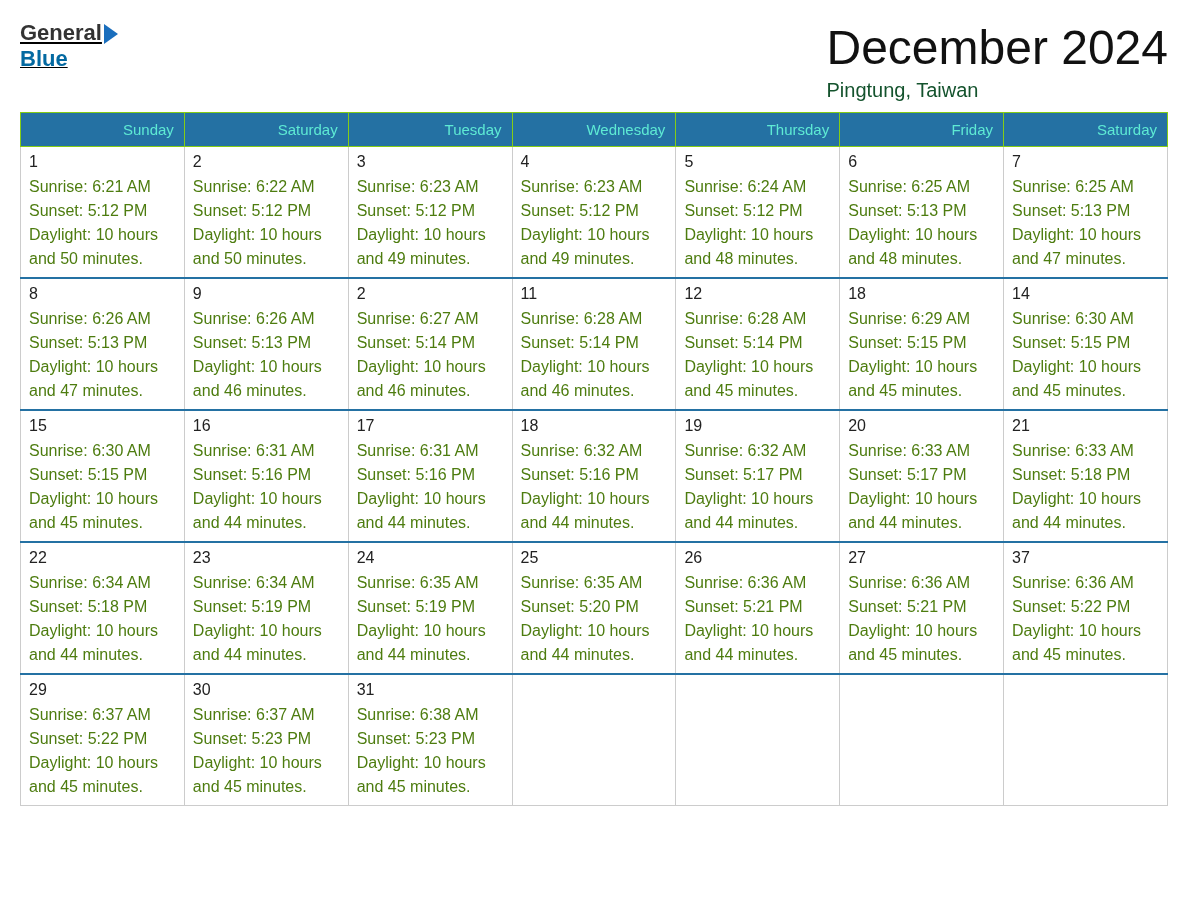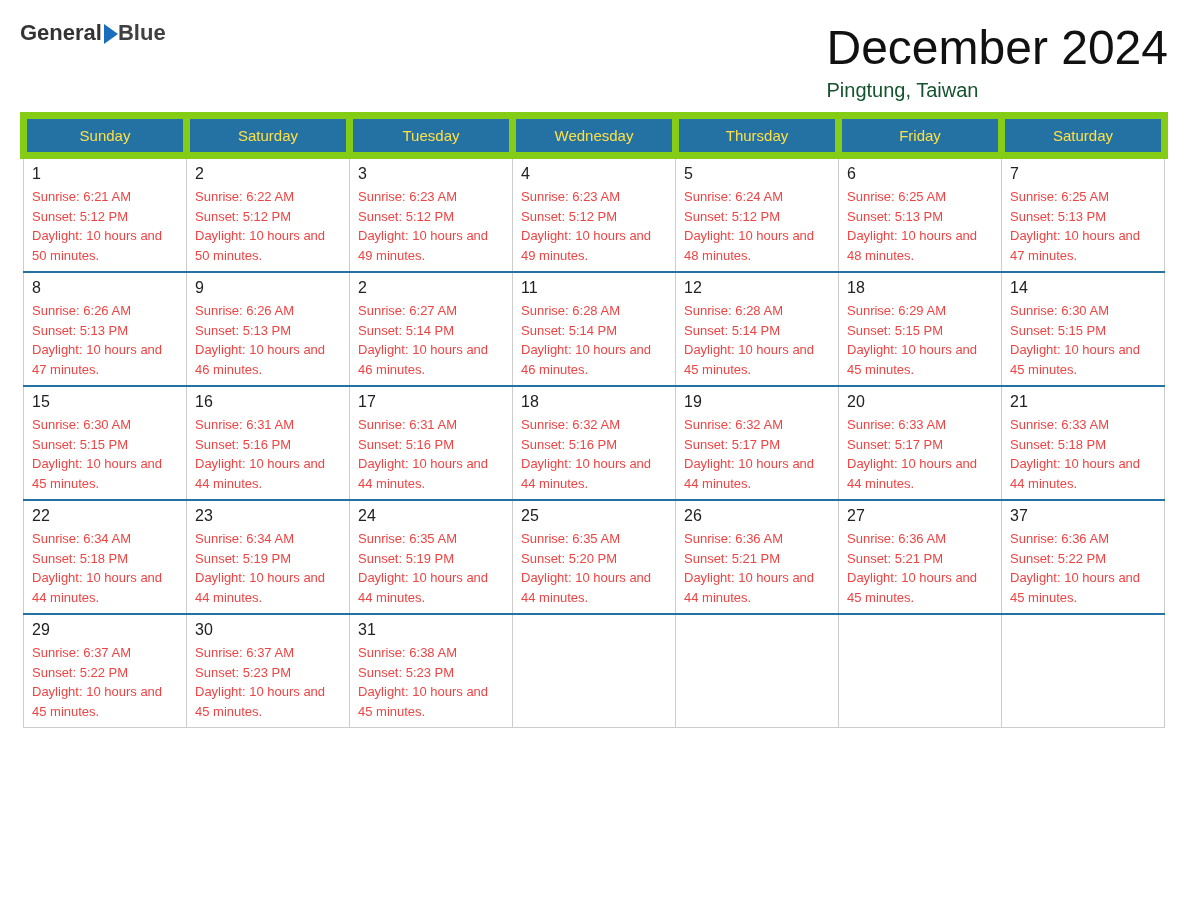--- a/index.html
+++ b/index.html
@@ -17,34 +17,35 @@
       margin-bottom: 10px;
     }
     .logo-text-general {
       font-size: 22px;
       font-weight: bold;
       color: #333;
     }
     .logo-text-blue {
       font-size: 22px;
       font-weight: bold;
-      color: #404040;
+      color: #0369a1;
     }
     .logo-arrow {
       width: 0;
       height: 0;
       border-left: 14px solid #1a6ebd;
       border-top: 10px solid transparent;
       border-bottom: 10px solid transparent;
       margin-left: 2px;
       margin-top: 2px;
     }
     .logo-wrapper {
       display: flex;
-      flex-direction: row;
+      flex-direction: column;
+      text-decoration: underline;
     }
     .logo-line1 {
       display: flex;
       align-items: center;
     }
     .title-section {
       text-align: left;
     }
     .calendar-title {
       font-size: 48px;
@@ -56,44 +57,44 @@
       color: #14532d;
       margin-top: 4px;
     }
     .calendar-table {
       width: 100%;
       border-collapse: collapse;
       margin-top: 10px;
     }
     .calendar-table th {
       background-color: #2471a3;
-      color: #fde047;
+      color: #5eead4;
       font-size: 15px;
       font-weight: normal;
       padding: 8px 10px;
-      text-align: center;
-      border: 7px solid #84cc16;
+      text-align: right;
+      border: 1px solid #84cc16;
     }
     .calendar-table td {
       border: 1px solid #ccc;
       vertical-align: top;
       padding: 6px 8px;
       width: 14.28%;
       min-height: 110px;
     }
     .day-number {
       font-size: 16px;
       color: #222;
       font-weight: normal;
       display: block;
       margin-bottom: 4px;
     }
     .day-info {
-      font-size: 13px;
-      color: #ef4444;
+      font-size: 16px;
+      color: #4d7c0f;
       line-height: 1.5;
     }
     .empty-cell {
       background: #fff;
     }
     .row-border td {
       border-top: 2px solid #2471a3;
     }
   </style>
 </head>

